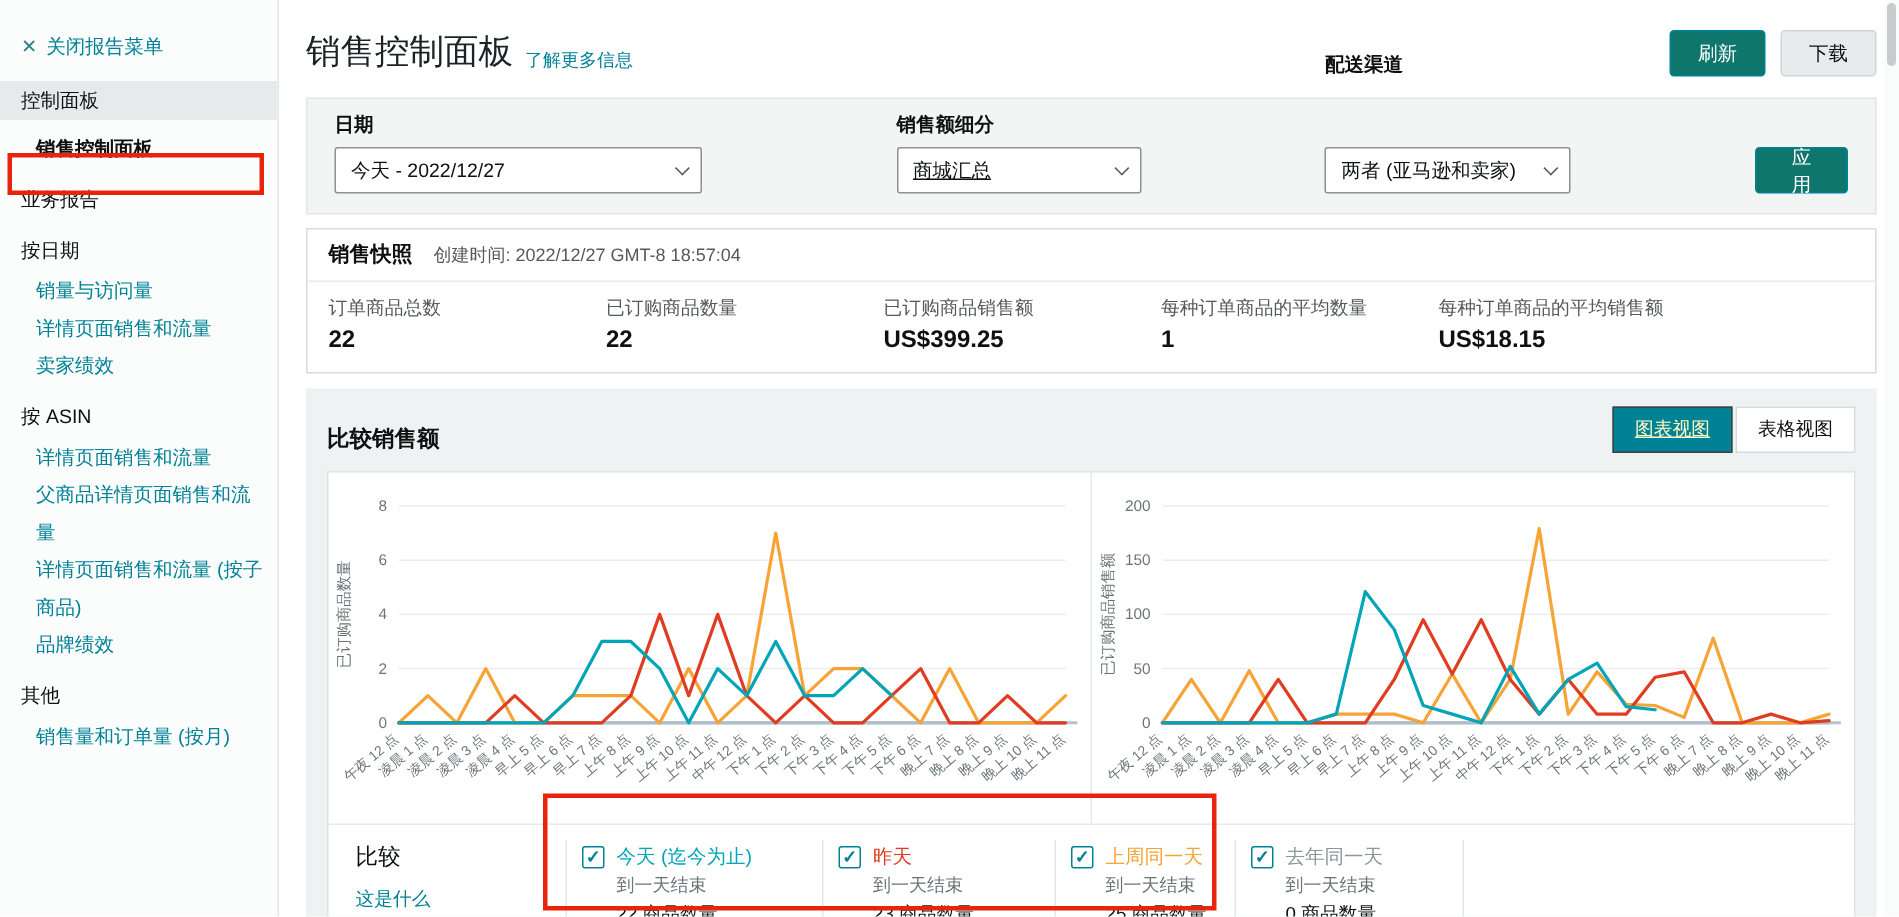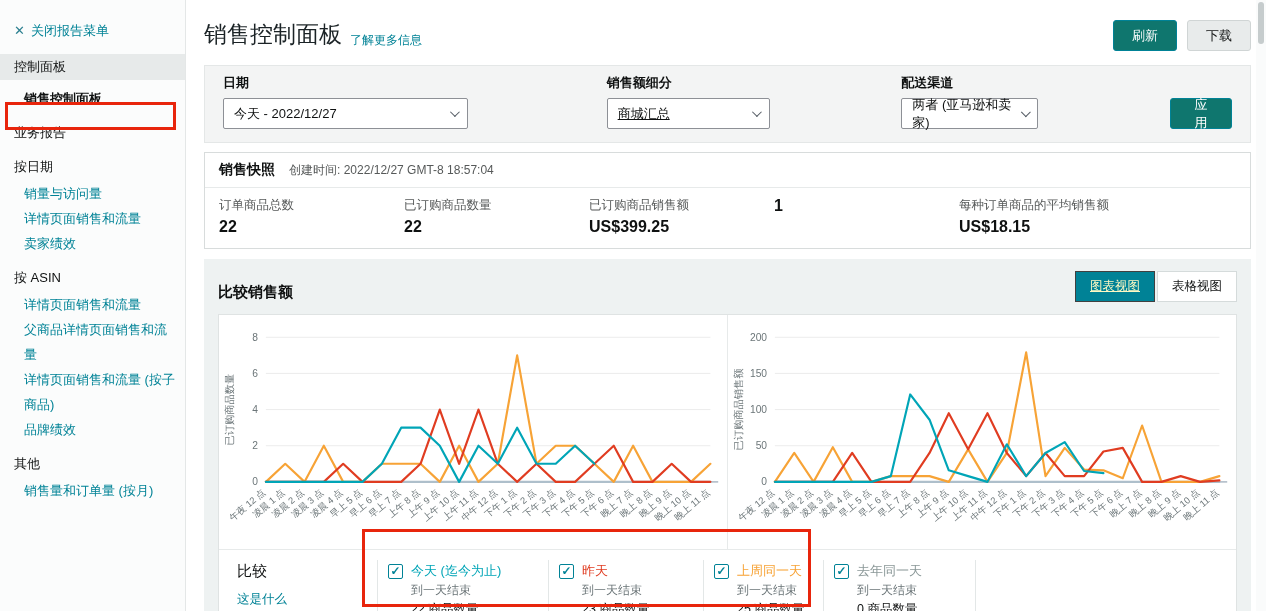--- a/index.html
+++ b/index.html
@@ -32,21 +32,21 @@
   .filter-panel { margin-top:14px; background:#f3f4f4; border:1px solid #e4e7e7; padding:11px 18px 13px 18px;
                   display:flex; align-items:flex-end; height:78px;justify-content:space-between; }
   .field { display:flex; flex-direction:column; }
   .field-label { font-weight:bold; font-size:13px; color:#0f1111; margin-bottom:6px; }
   .select { background:#fff; border:1px solid #8d9096; border-radius:2px; height:31px; display:flex;
             align-items:center; padding:0 10px; color:#0f1111; font-size:13px; cursor:pointer; }
   .select .chev { margin-left:auto; width:7px; height:7px; border-right:1.6px solid #545b64;
             border-bottom:1.6px solid #545b64; transform:rotate(45deg) translateY(-2px); }
   .f-date .select { width:245px; } .f-date { margin-right:20px; }
   .f-breakdown .select { width:163px;text-decoration:underline; } .f-breakdown { margin-right:13px; }
-  .f-channel .select { width:137px; } .f-channel { margin-right:13px; }
+  .f-channel .select { width:164px;margin-top:40px; } .f-channel { margin-right:13px; }
   .apply-btn { width:62px; }
 
   
   .snapshot { margin-top:9px; border:1px solid #d8dcdc; background:#fff; }
   .snapshot-head { display:flex; align-items:center; padding:8px 14px; border-bottom:1px solid #e7eaea; }
   .snapshot-title { font-size:14px; font-weight:bold; }
   .snapshot-created { font-size:12px; color:#565959; margin-left:14px; }
   .snapshot-stats { display:flex; padding:9px 14px 12px 14px; }
   .stat { width:185px; }
   .stat-label { font-size:12.5px; color:#565959; margin-bottom:4px; }
@@ -168,20 +168,21 @@
           </div>
           <div class="stat">
             <div class="stat-label">已订购商品数量</div>
             <div class="stat-value">22</div>
           </div>
           <div class="stat">
             <div class="stat-label">已订购商品销售额</div>
             <div class="stat-value">US$399.25</div>
           </div>
           <div class="stat">
+            <div class="stat-label">每种订单商品的平均数量</div>
             <div class="stat-value">1</div>
           </div>
           <div class="stat">
             <div class="stat-label">每种订单商品的平均销售额</div>
             <div class="stat-value">US$18.15</div>
           </div>
         </div>
     </section>
 
     <section class="compare">

